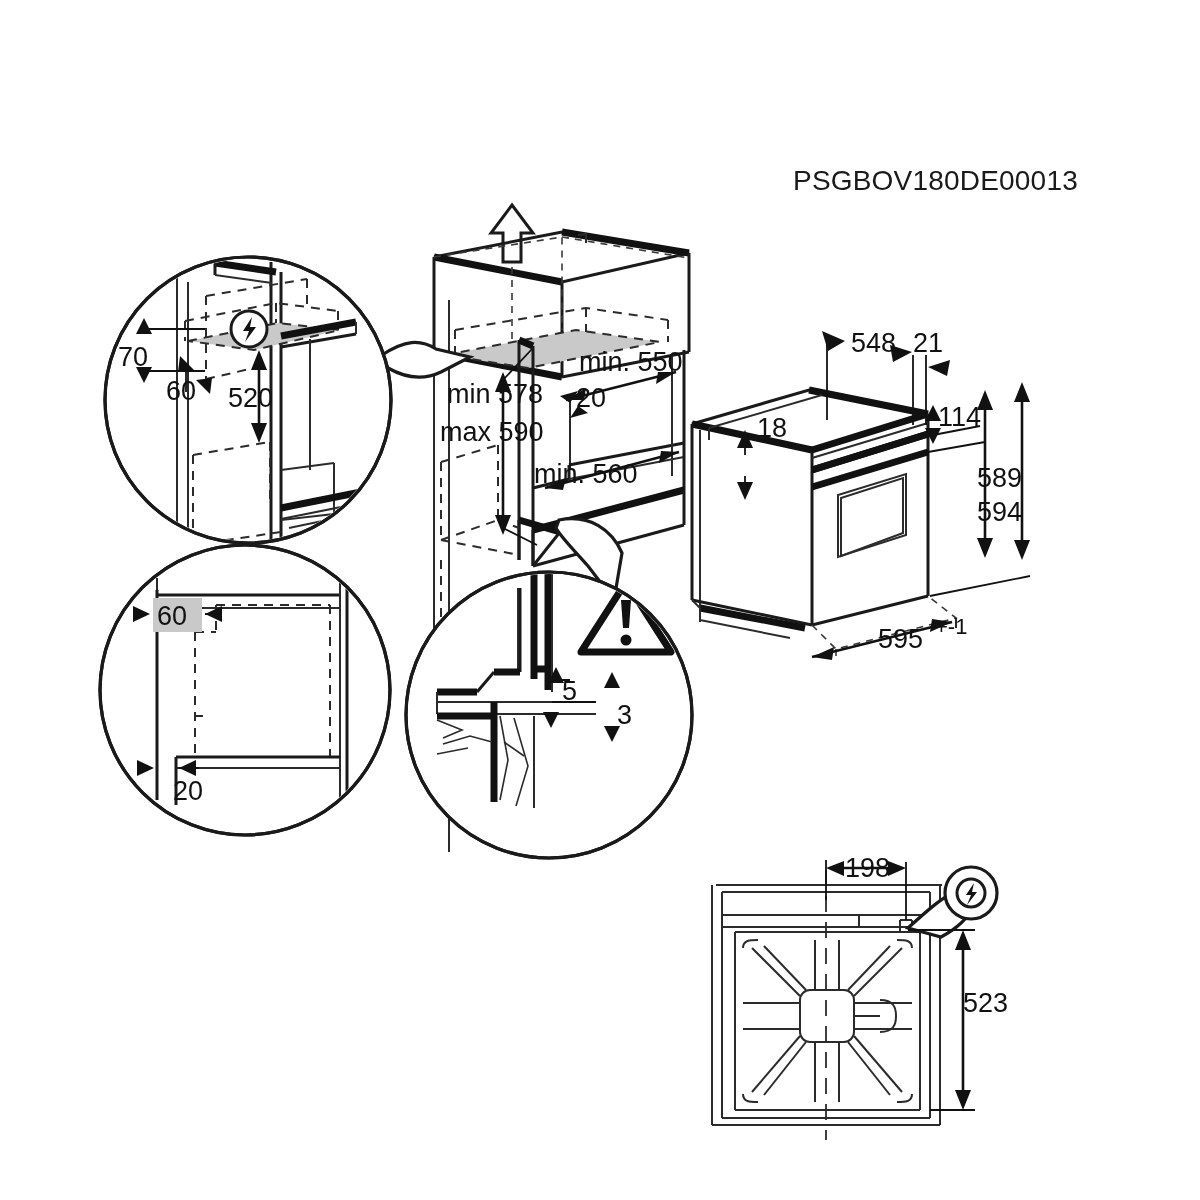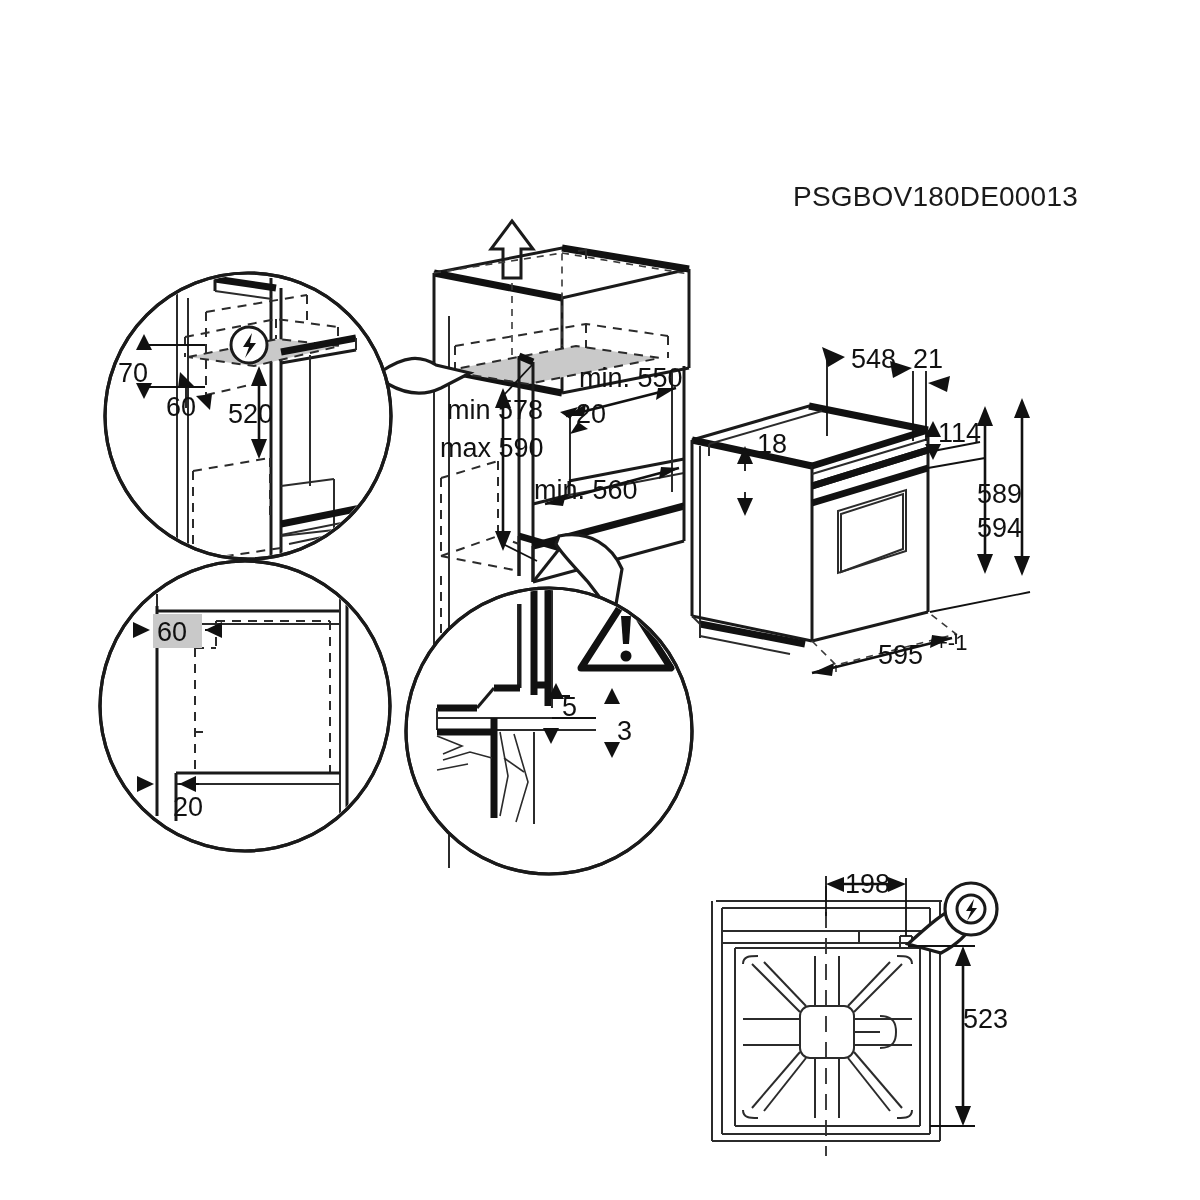--- a/index.html
+++ b/index.html
@@ -10,21 +10,21 @@
   body {
     width: 1200px;
     height: 1200px;
     position: relative;
     overflow: hidden;
     font-family: "Liberation Sans", sans-serif;
   }
   #diagram-root {
     position: absolute;
     left: 0;
-    top: 16px;
+    top: 0;
     width: 1200px;
     height: 908px;
   }
   svg { display: block; }
   .dim-text {
     font-family: "Liberation Sans", sans-serif;
     font-size: 27px;
     fill: #111111;
   }
   .dim-text-sm {

